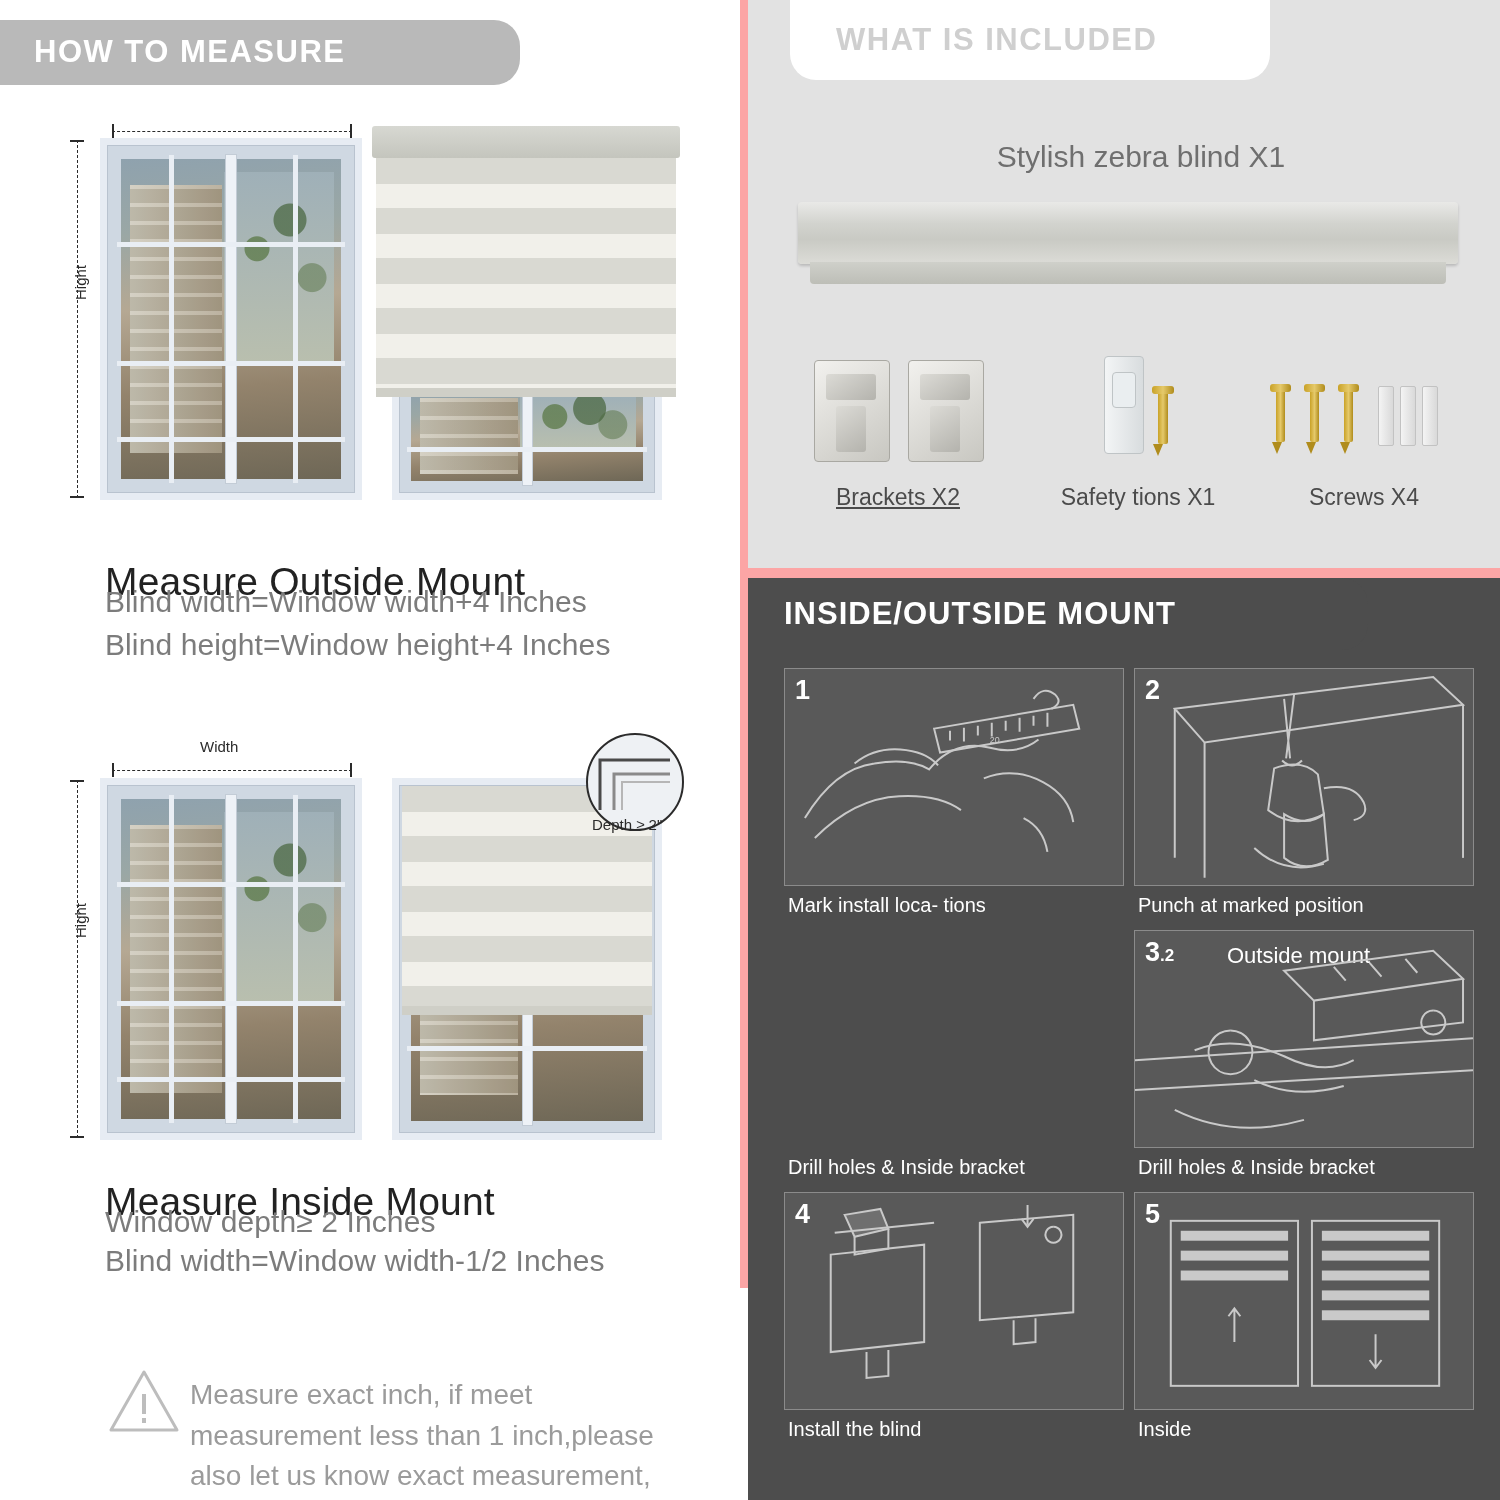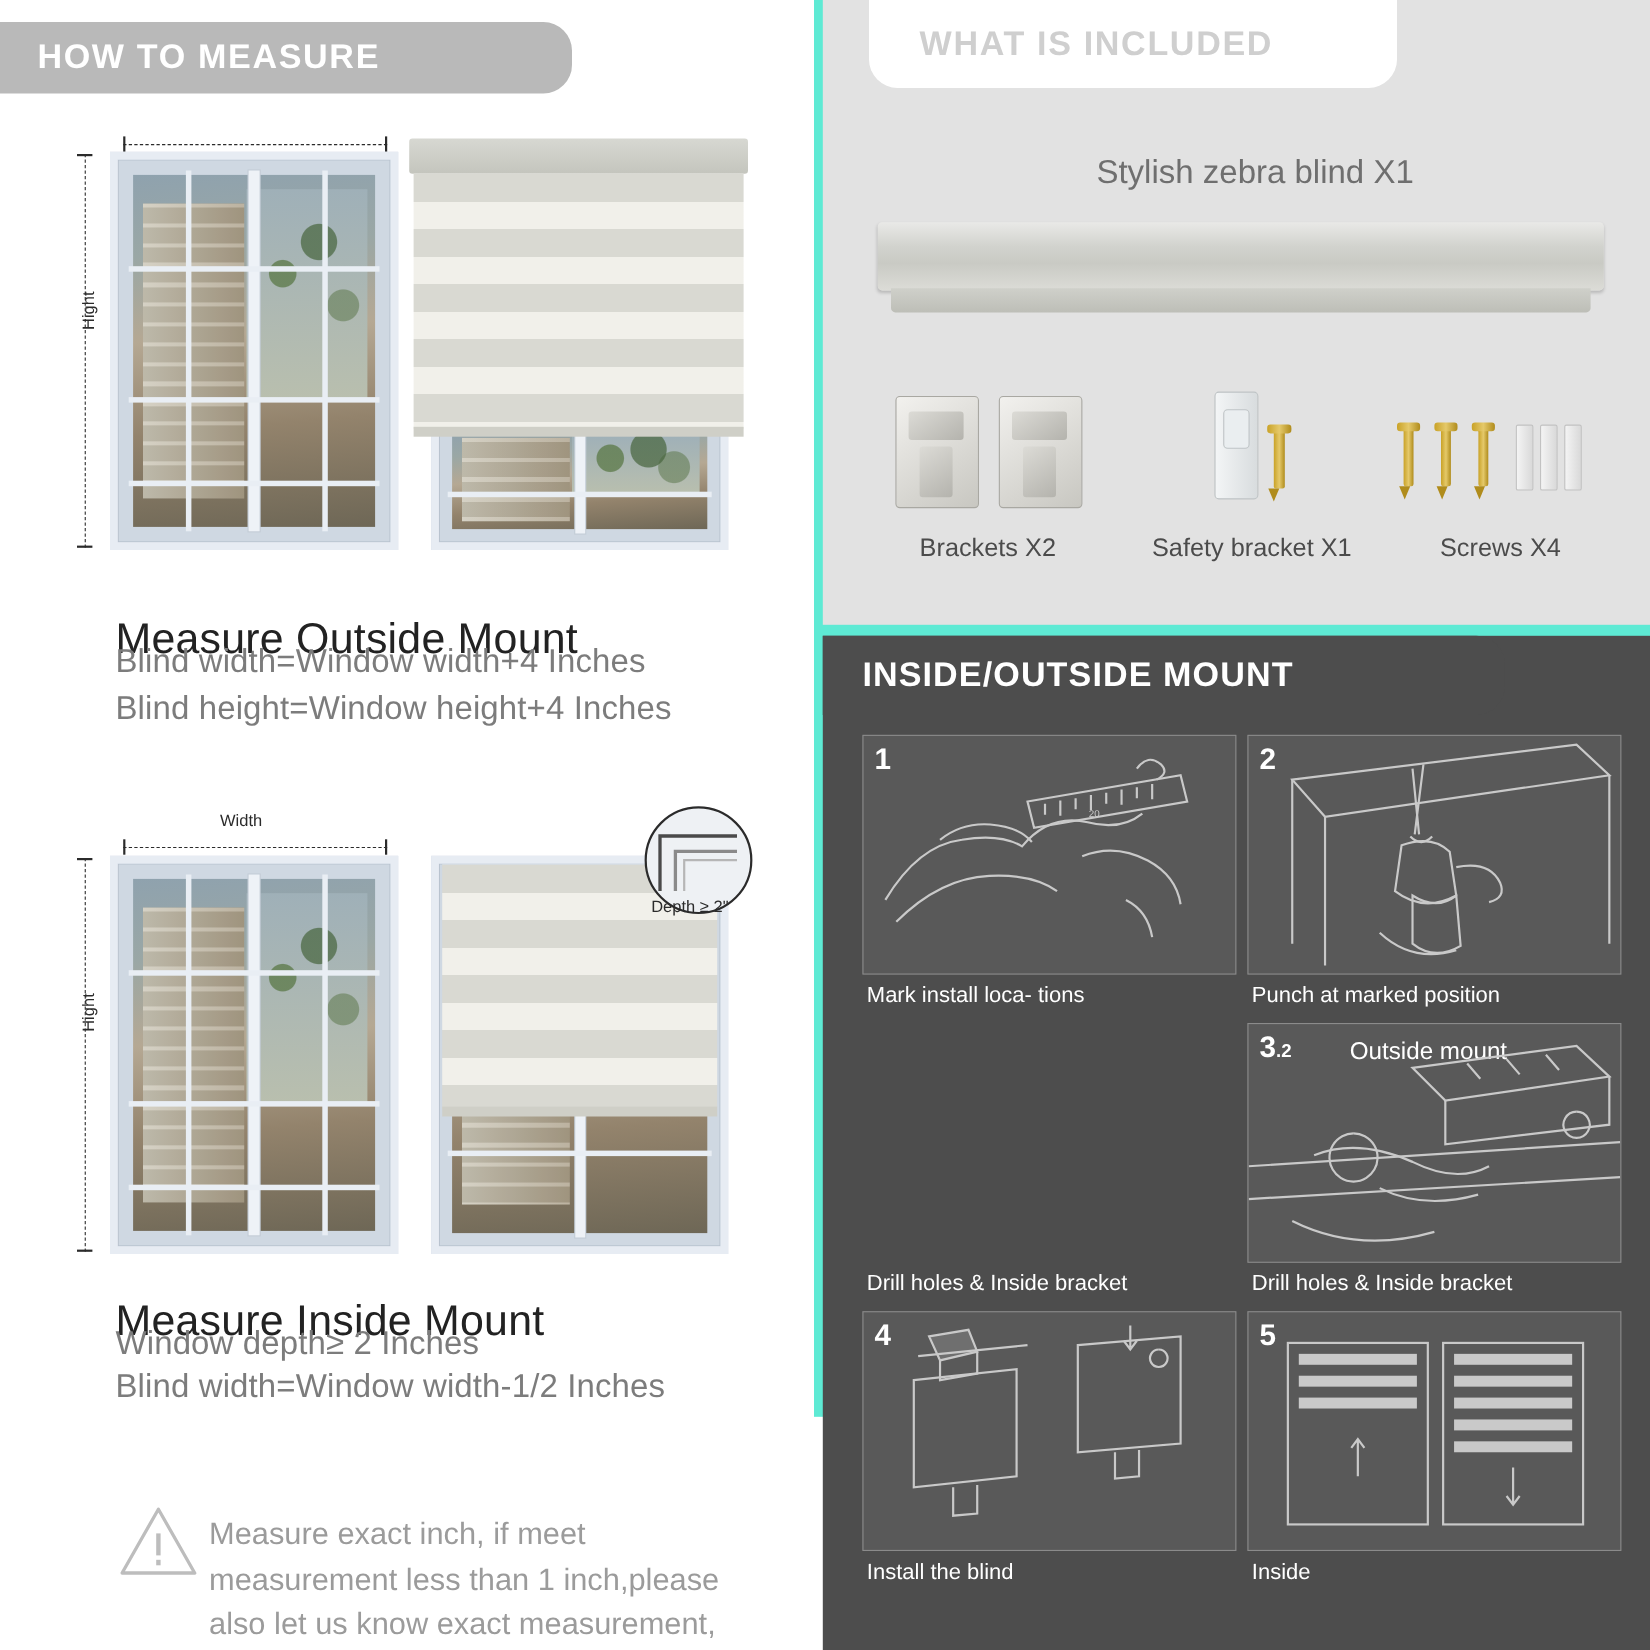--- a/index.html
+++ b/index.html
@@ -11,21 +11,21 @@
     width: 1500px;
     height: 1500px;
     font-family: "Liberation Sans", sans-serif;
     overflow: hidden;
     position: relative;
   }
   .page {
     position: relative;
     width: 1500px;
     height: 1288px;
-    background: #5eead4;
+    background: #fca5a5;
   }
 
   
   .left-col {
     position: absolute;
     left: 0; top: 0;
     width: 740px; height: 1500px;
     background: #ffffff;
   }
   .badge {
@@ -405,30 +405,30 @@
 
     <div>
 
       <div class="bracket" style="left:66px;top:360px;width:74px;height:100px;"></div>
       <div class="bracket-inner" style="left:78px;top:374px;width:50px;height:26px;"></div>
       <div class="bracket-inner" style="left:88px;top:406px;width:30px;height:46px;"></div>
       <div class="bracket" style="left:160px;top:360px;width:74px;height:100px;"></div>
       <div class="bracket-inner" style="left:172px;top:374px;width:50px;height:26px;"></div>
       <div class="bracket-inner" style="left:182px;top:406px;width:30px;height:46px;"></div>
     </div>
-    <div class="part-label" style="left:30px;top:484px;width:240px;">Brackets X2</div>
+    <div class="part-label" style="left:30px;top:484px;width:240px;text-decoration:underline;">Brackets X2</div>
 
     <div>
       <div class="safety" style="left:356px;top:356px;width:38px;height:96px;"></div>
       <div class="safety" style="left:364px;top:372px;width:22px;height:34px;background:#eaeef0;"></div>
       <div class="screw" style="left:410px;top:392px;width:10px;height:52px;"></div>
       <div class="screw-tip" style="left:405px;top:444px;"></div>
       <div class="screw" style="left:404px;top:386px;width:22px;height:8px;border-radius:3px;"></div>
     </div>
-    <div class="part-label" style="left:270px;top:484px;width:240px;">Safety bracket X1</div>
+    <div class="part-label" style="left:270px;top:484px;width:240px;">Safety tions X1</div>
 
     <div>
       <div class="screw" style="left:528px;top:390px;width:9px;height:52px;"></div>
       <div class="screw-tip" style="left:524px;top:442px;"></div>
       <div class="screw" style="left:522px;top:384px;width:21px;height:8px;border-radius:3px;"></div>
 
       <div class="screw" style="left:562px;top:390px;width:9px;height:52px;"></div>
       <div class="screw-tip" style="left:558px;top:442px;"></div>
       <div class="screw" style="left:556px;top:384px;width:21px;height:8px;border-radius:3px;"></div>
 

